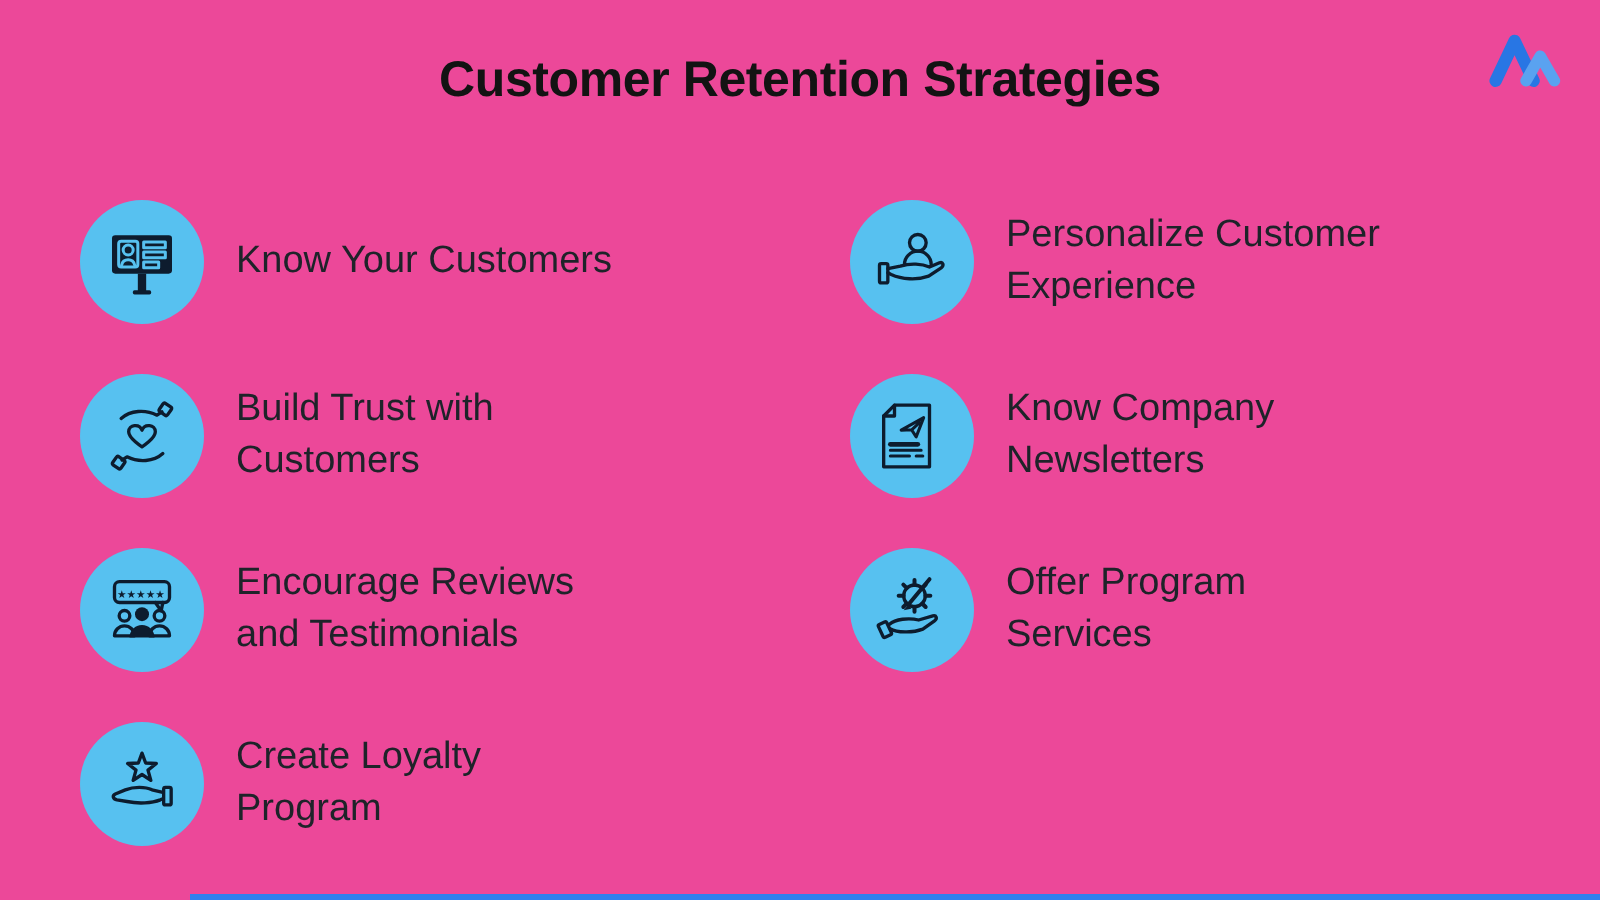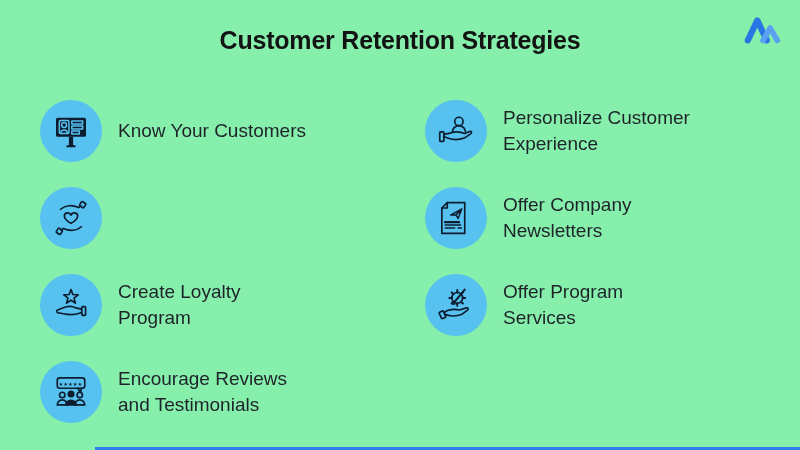--- a/index.html
+++ b/index.html
@@ -1,21 +1,21 @@
 <!DOCTYPE html>
 <html><head>
 <meta charset="utf-8">
 <style>
   html,body{margin:0;padding:0;}
   body{
     width:800px;height:450px;overflow:hidden;position:relative;
     background:#ffffff;
     font-family:"Liberation Sans","DejaVu Sans",sans-serif;
   }
-  .canvas{position:absolute;inset:0;background:#86efac;}
+  .canvas{position:absolute;inset:0;background:#ec4899;}
 
   .title{
     position:absolute;top:26px;left:0;right:0;
     text-align:center;
     font-size:25px;font-weight:700;color:#131313;
     letter-spacing:-0.2px;
   }
 
   .logo{position:absolute;top:10px;right:14px;width:46px;height:38px;}
 
@@ -84,50 +84,52 @@
     <div class="item">
       <div class="icon-circle">
         <svg viewBox="0 0 48 48" aria-hidden="true">
           <path class="li" d="M24 20.5 C22.5 16.5 16 17 16 21.5 C16 25.5 24 30.5 24 30.5 C24 30.5 32 25.5 32 21.5 C32 17 25.5 16.5 24 20.5 Z"></path>
           <path class="li" d="M11.5 13.5 C17 8.5 26 8 33 11.5 L36 9.5"></path>
           <rect class="li" x="35" y="5" width="6" height="6" rx="1.2" transform="rotate(35 38 8)"></rect>
           <path class="li" d="M36.5 34.5 C31 39.5 22 40 15 36.5 L12 38.5"></path>
           <rect class="li" x="7" y="37" width="6" height="6" rx="1.2" transform="rotate(35 10 40)"></rect>
         </svg>
       </div>
-    </div>
-
-    <div class="item">
-      <div class="icon-circle">
-        <svg viewBox="0 0 48 48" aria-hidden="true">
-          <polygon class="li" points="24,5.5 26.2,11.4 32.6,11.7 27.6,15.7 29.3,21.8 24,18.3 18.7,21.8 20.4,15.7 15.4,11.7 21.8,11.4"></polygon>
-          <path class="li" d="M36.5 29 L30 27.5 C26 25.5 19 25.5 14 27.5 L8 30 C6 31 6.5 33 9 33.5 L15 34.5 C22 36 30 35.5 35 33.5 L36.5 32.8"></path>
-          <rect class="li" x="37" y="26" width="4.5" height="10.5" rx="1"></rect>
-        </svg>
-      </div>
-      <div class="label">Create Loyalty
-Program</div>
+      <div class="label">Build Trust with
+Customers</div>
     </div>
 
     <div class="item">
       <div class="icon-circle">
         <svg viewBox="0 0 48 48" aria-hidden="true">
           <rect class="li" x="7.5" y="7" width="33" height="12.5" rx="3"></rect>
           <path class="li" d="M32 19.5 L35.5 24.5 L36.5 19.5"></path>
           <text x="9" y="16.6" font-size="6.4" fill="#0D1C2E" style="font-family:'DejaVu Sans',sans-serif;">★★★★★</text>
           <circle class="li" cx="13.5" cy="27.5" r="3.2"></circle>
           <path class="li" d="M7.5 39.5 a6 6 0 0 1 12 0 Z"></path>
           <circle class="li" cx="34.5" cy="27.5" r="3.2"></circle>
           <path class="li" d="M28.5 39.5 a6 6 0 0 1 12 0 Z"></path>
           <circle class="fillD" cx="24" cy="26.5" r="4.2"></circle>
           <path class="fillD" d="M16.5 40.5 a7.5 7.5 0 0 1 15 0 Z"></path>
         </svg>
       </div>
       <div class="label">Encourage Reviews
 and Testimonials</div>
+    </div>
+
+    <div class="item">
+      <div class="icon-circle">
+        <svg viewBox="0 0 48 48" aria-hidden="true">
+          <polygon class="li" points="24,5.5 26.2,11.4 32.6,11.7 27.6,15.7 29.3,21.8 24,18.3 18.7,21.8 20.4,15.7 15.4,11.7 21.8,11.4"></polygon>
+          <path class="li" d="M36.5 29 L30 27.5 C26 25.5 19 25.5 14 27.5 L8 30 C6 31 6.5 33 9 33.5 L15 34.5 C22 36 30 35.5 35 33.5 L36.5 32.8"></path>
+          <rect class="li" x="37" y="26" width="4.5" height="10.5" rx="1"></rect>
+        </svg>
+      </div>
+      <div class="label">Create Loyalty
+Program</div>
     </div>
 
 
     <div class="item">
       <div class="icon-circle">
         <svg viewBox="0 0 48 48" aria-hidden="true">
           <circle class="li" cx="27.5" cy="12.5" r="5"></circle>
           <path class="li" d="M19.5 25.5 a8 8 0 0 1 16 0"></path>
           <rect class="li" x="4.5" y="25" width="5" height="11.5" rx="1"></rect>
           <path class="li" d="M9.5 28 L17 26.5 C23 24.5 30 25 34.5 27 L40.5 24.5 C42.5 23.8 43.5 26 41.5 27.5 L34 32.5 C27 35 18 34.5 11.5 31.5 L9.5 30.5"></path>
@@ -140,21 +142,21 @@
     <div class="item">
       <div class="icon-circle">
         <svg viewBox="0 0 48 48" aria-hidden="true">
           <path class="li" d="M13.5 5.5 H34.5 V42.5 H7 V12 Z"></path>
           <path class="li" d="M13.5 5.5 V12 H7"></path>
           <path class="li li-thin" d="M17.5 20.5 L31 13 L26.5 24.5 L23.8 20.3 Z M23.8 20.3 L28.5 16"></path>
           <path d="M11 29 H27.5" stroke="#0D1C2E" stroke-width="2.8" stroke-linecap="round"></path>
           <path class="li li-thin" d="M11 32.5 H29.5 M11 36 H22.5 M26.5 36 H30.5"></path>
         </svg>
       </div>
-      <div class="label">Offer Company
+      <div class="label">Know Company
 Newsletters</div>
     </div>
 
     <div class="item">
       <div class="icon-circle">
         <svg viewBox="0 0 48 48" aria-hidden="true">
           <circle class="li" cx="25.5" cy="15.5" r="6.5"></circle>
           <g stroke="#0D1C2E" stroke-width="2.4" stroke-linecap="round">
             <line x1="32" y1="15.5" x2="35" y2="15.5"></line>
             <line x1="30.1" y1="20.1" x2="32.2" y2="22.2"></line>

